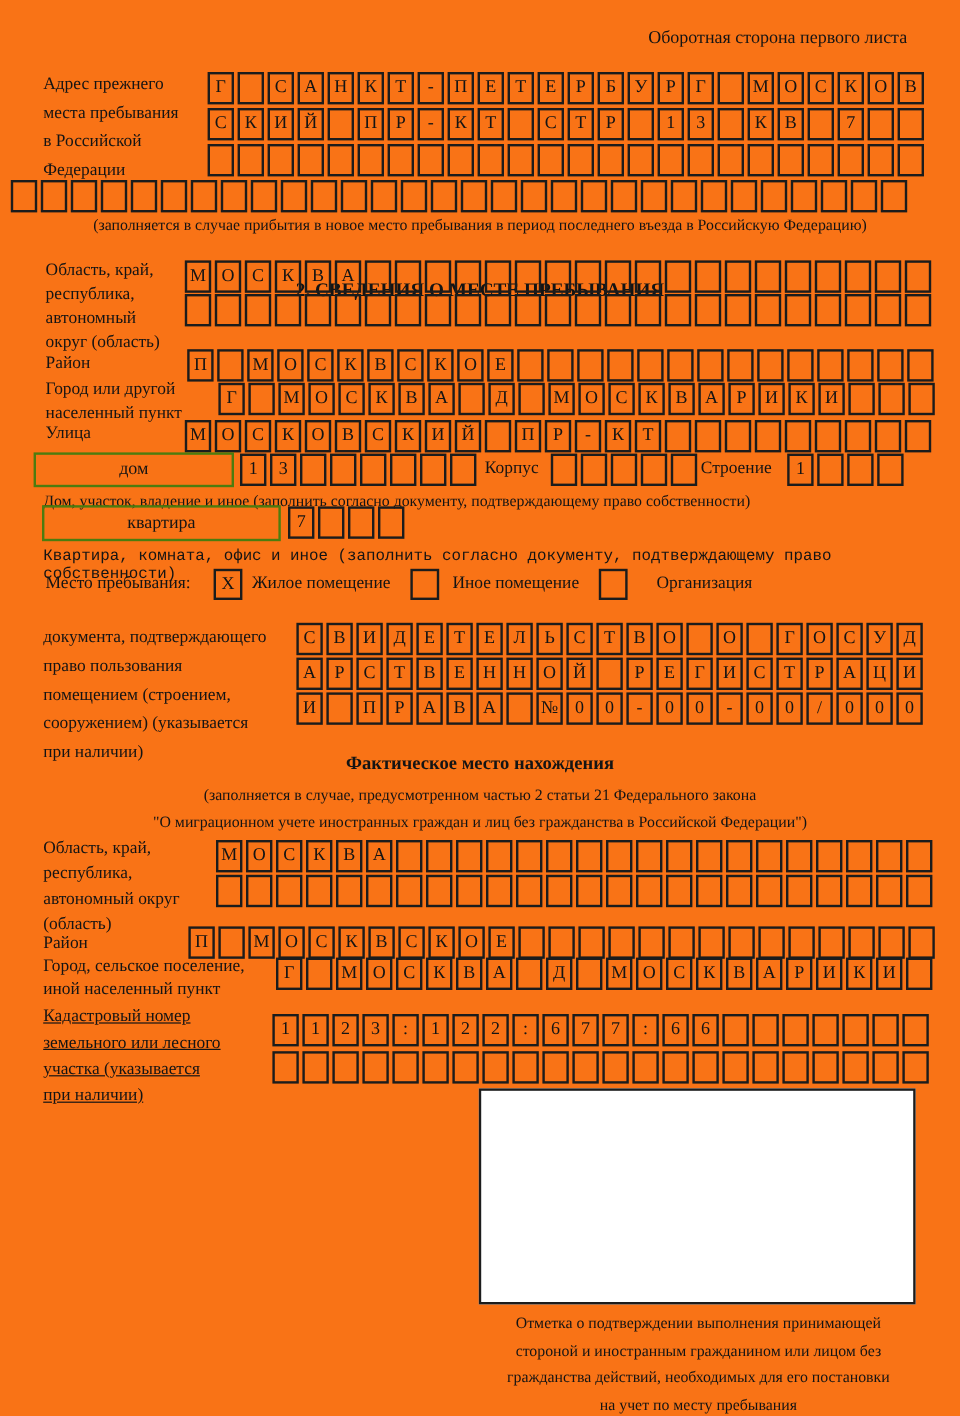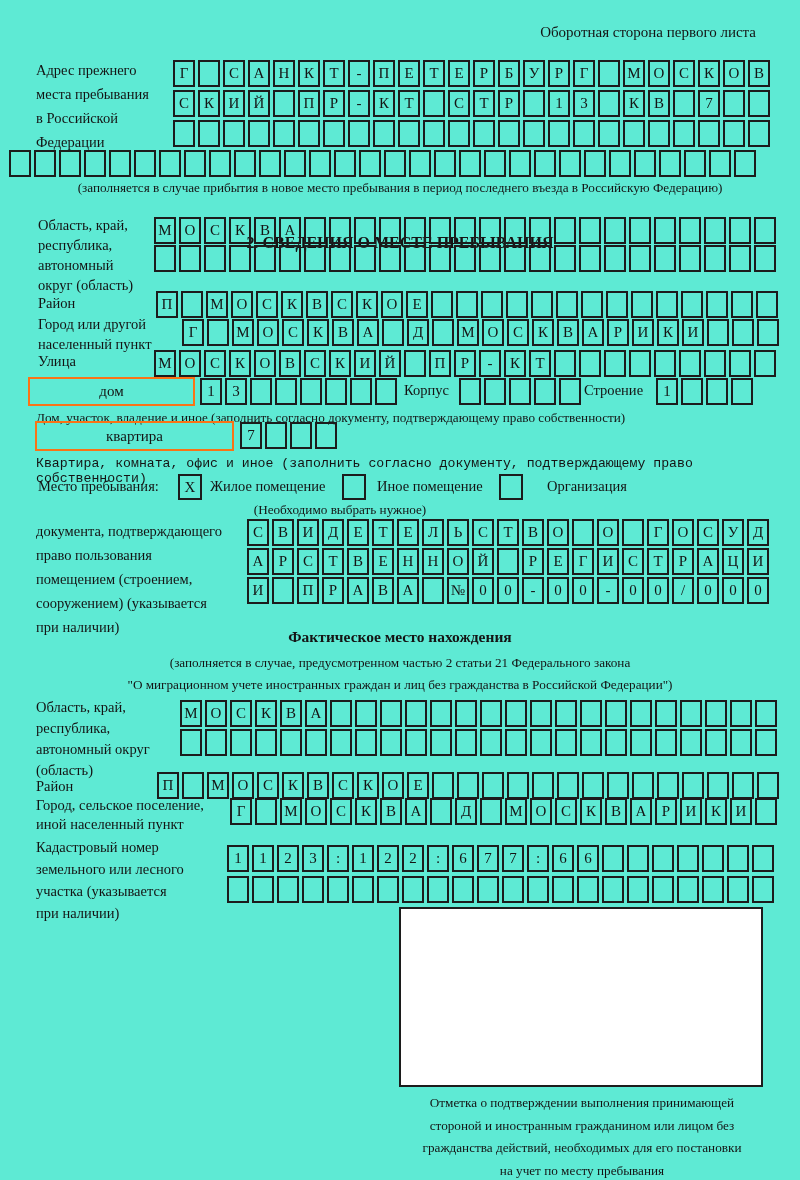--- a/index.html
+++ b/index.html
@@ -1,32 +1,32 @@
 <!DOCTYPE html>
 <html><head>
 <meta charset="utf-8">
 <style>
   * { margin:0; padding:0; box-sizing:border-box; }
   html,body { background:#ffffff; }
   body { width:800px; height:1180px; overflow:hidden; }
-  .page { position:relative; width:800px; height:1180px; background:#5eead4;
+  .page { position:relative; width:800px; height:1180px; background:#f97316;
           font-family:"Liberation Serif","DejaVu Serif",serif; color:#141414; }
   .abs { position:absolute; }
   .cells { display:flex; gap:3px; }
   .cell { flex:none; width:22px; height:27px; border:2px solid #1c1c1c;
           display:flex; align-items:center; justify-content:center;
           font-size:15px; line-height:1; }
   .lbl  { font-size:14.5px; line-height:20px; }
   .lbl24{ font-size:14.5px; line-height:24px; }
   .one  { font-size:14.5px; }
   .note { font-size:13.2px; }
   .center { width:800px; left:0; text-align:center; }
   .hdr  { font-weight:bold; font-size:16px;margin-top:36px; }
   .hdr2 { font-weight:bold; font-size:15.5px; }
-  .fieldbox { border:2px solid #f97316; display:flex; align-items:center;
+  .fieldbox { border:2px solid #4d7c0f; display:flex; align-items:center;
               justify-content:center; font-size:15px; }
   .cbox { width:24px; height:26px; border:2px solid #1c1c1c; display:flex;
           align-items:center; justify-content:center; font-size:15px; }
   .stamp { border:2px solid #1c1c1c; background:#fff; }
   .cap { font-size:13.2px; line-height:22.5px; text-align:center; }
 </style>
 </head>
 <body>
 
 <div class="page">
@@ -340,21 +340,20 @@
     </div>
   <div class="abs note" style="left:36px; top:456px;font-family:Liberation Mono, monospace;">Квартира, комната, офис и иное (заполнить согласно документу, подтверждающему право собственности)</div>
 
   <div class="abs one" style="left:38px; top:478px;">Место пребывания:</div>
   <div class="abs cbox" style="left:178px; top:474px;">X</div>
   <div class="abs one" style="left:210px; top:478px;">Жилое помещение</div>
   <div class="abs cbox" style="left:342px; top:474px;"></div>
   <div class="abs one" style="left:377px; top:478px;">Иное помещение</div>
   <div class="abs cbox" style="left:499px; top:474px;"></div>
   <div class="abs one" style="left:547px; top:478px;">Организация</div>
-  <div class="abs note" style="left:175px; top:502px; width:330px; text-align:center;">(Необходимо выбрать нужное)</div>
 
   <div class="abs lbl24" style="left:36px; top:519px;">
       <div>документа, подтверждающего</div>
       <div>право пользования</div>
       <div>помещением (строением,</div>
       <div>сооружением) (указывается</div>
       <div>при наличии)</div>
     </div>
   <div class="abs cells" style="left:247px; top:519px;">
       <span class="cell">С</span>
@@ -540,21 +539,21 @@
       <span class="cell">К</span>
       <span class="cell">В</span>
       <span class="cell">А</span>
       <span class="cell">Р</span>
       <span class="cell">И</span>
       <span class="cell">К</span>
       <span class="cell">И</span>
       <span class="cell"></span>
     </div>
 
-  <div class="abs lbl" style="left:36px; top:836px; line-height:22px;">
+  <div class="abs lbl" style="left:36px; top:836px; line-height:22px;text-decoration:underline;">
       <div>Кадастровый номер</div>
       <div>земельного или лесного</div>
       <div>участка (указывается</div>
       <div>при наличии)</div>
     </div>
   <div class="abs cells" style="left:227px; top:845px;">
       <span class="cell">1</span>
       <span class="cell">1</span>
       <span class="cell">2</span>
       <span class="cell">3</span>

